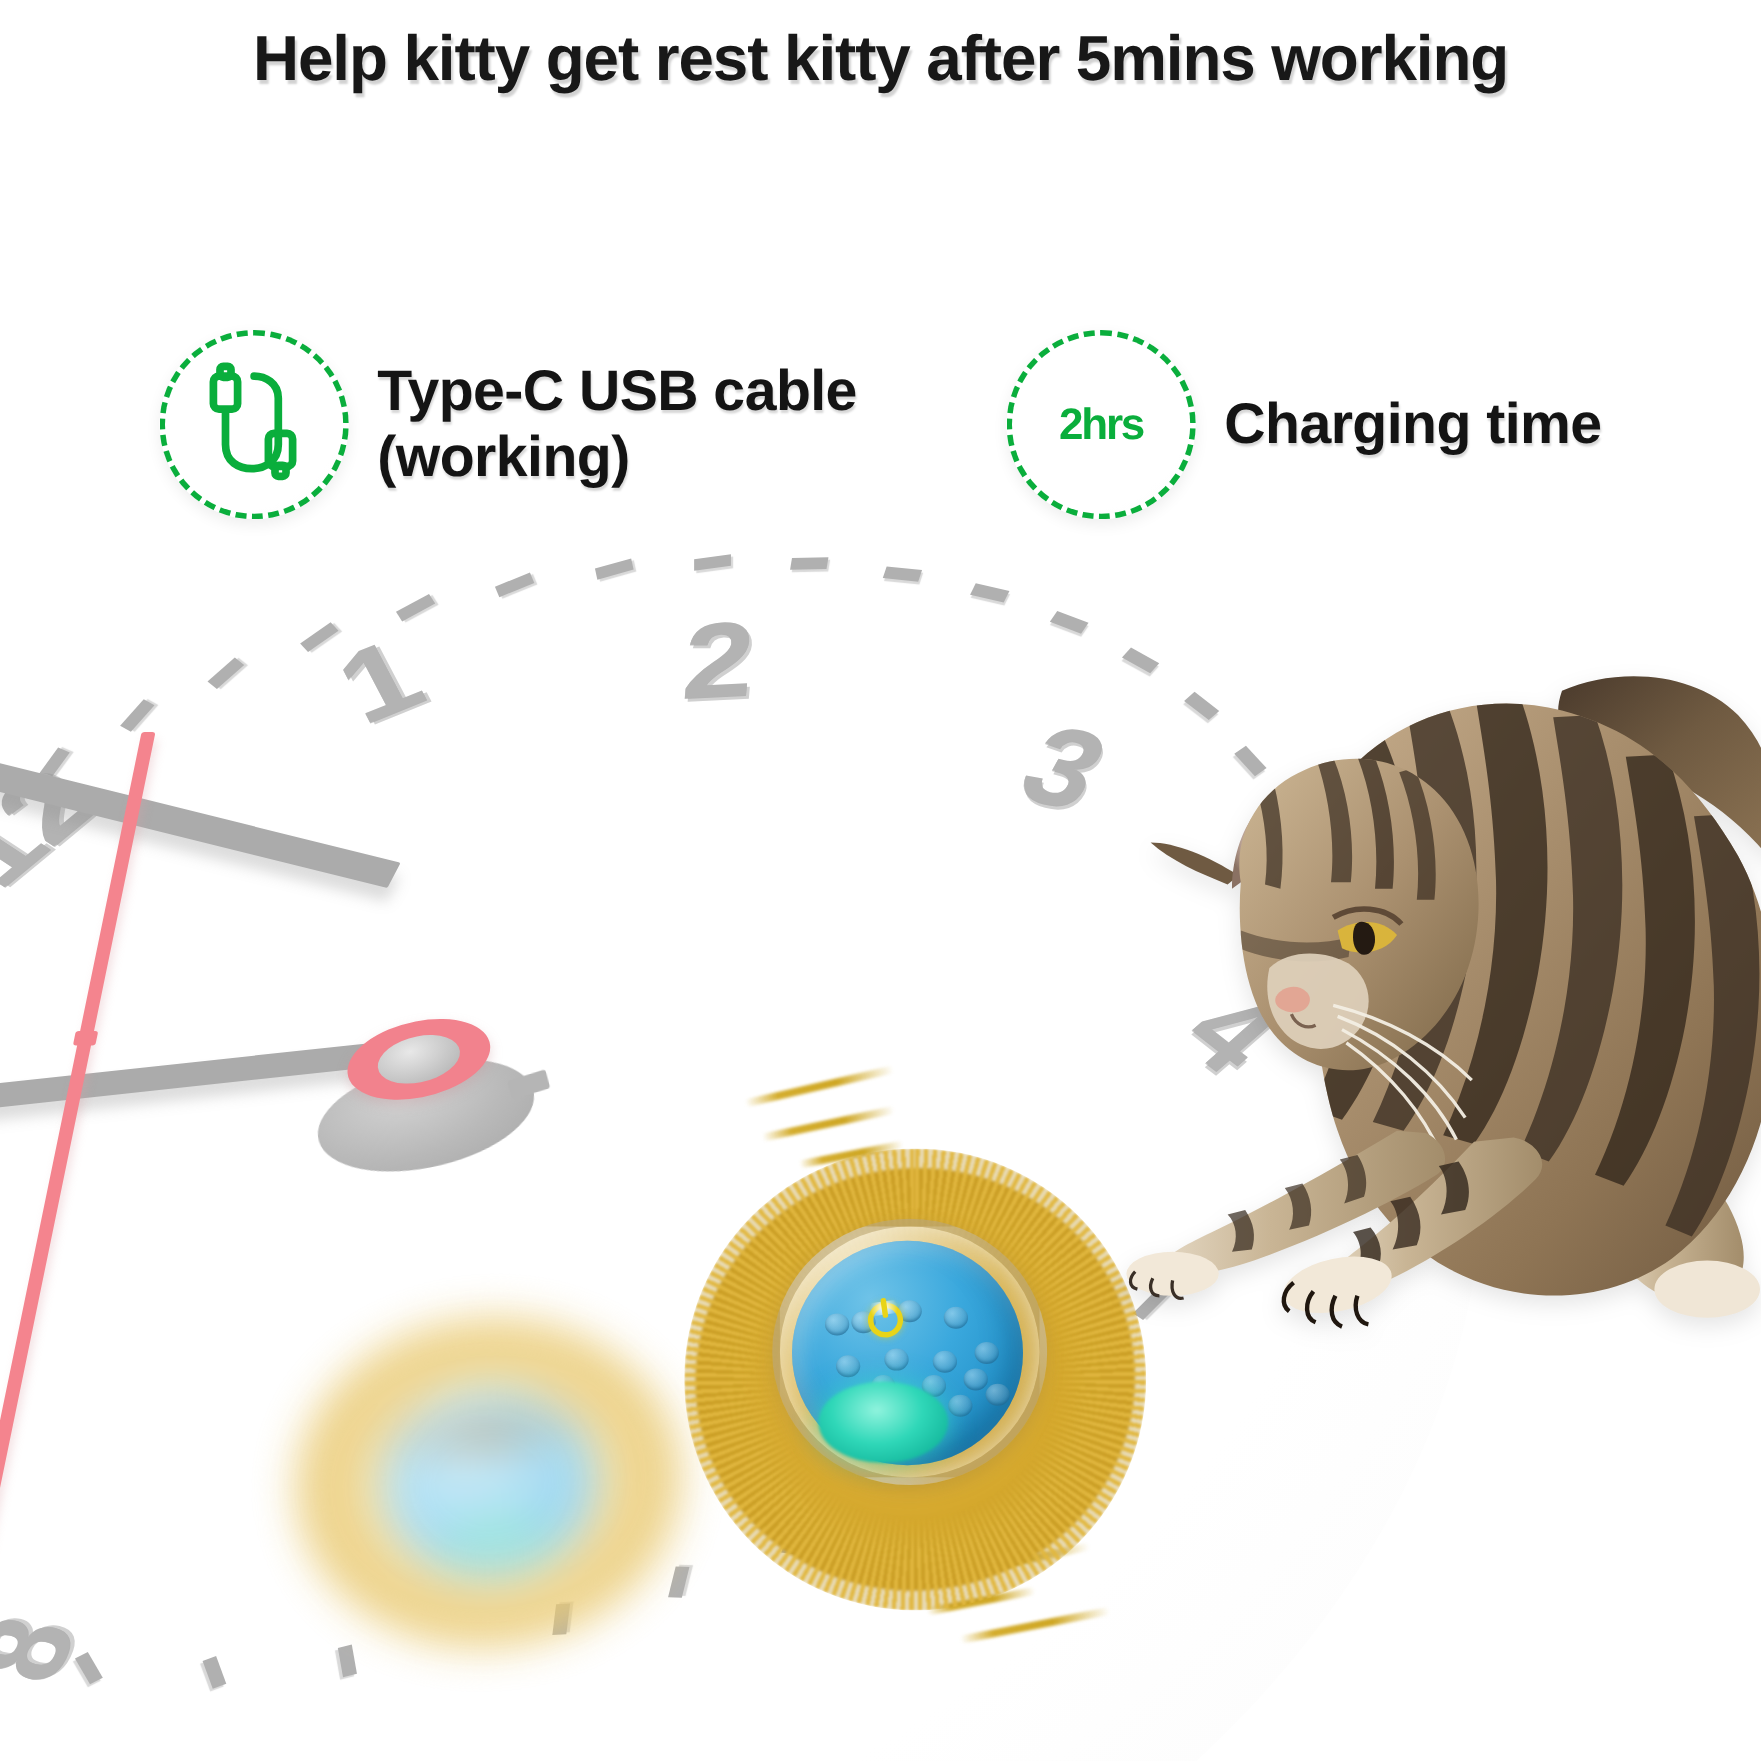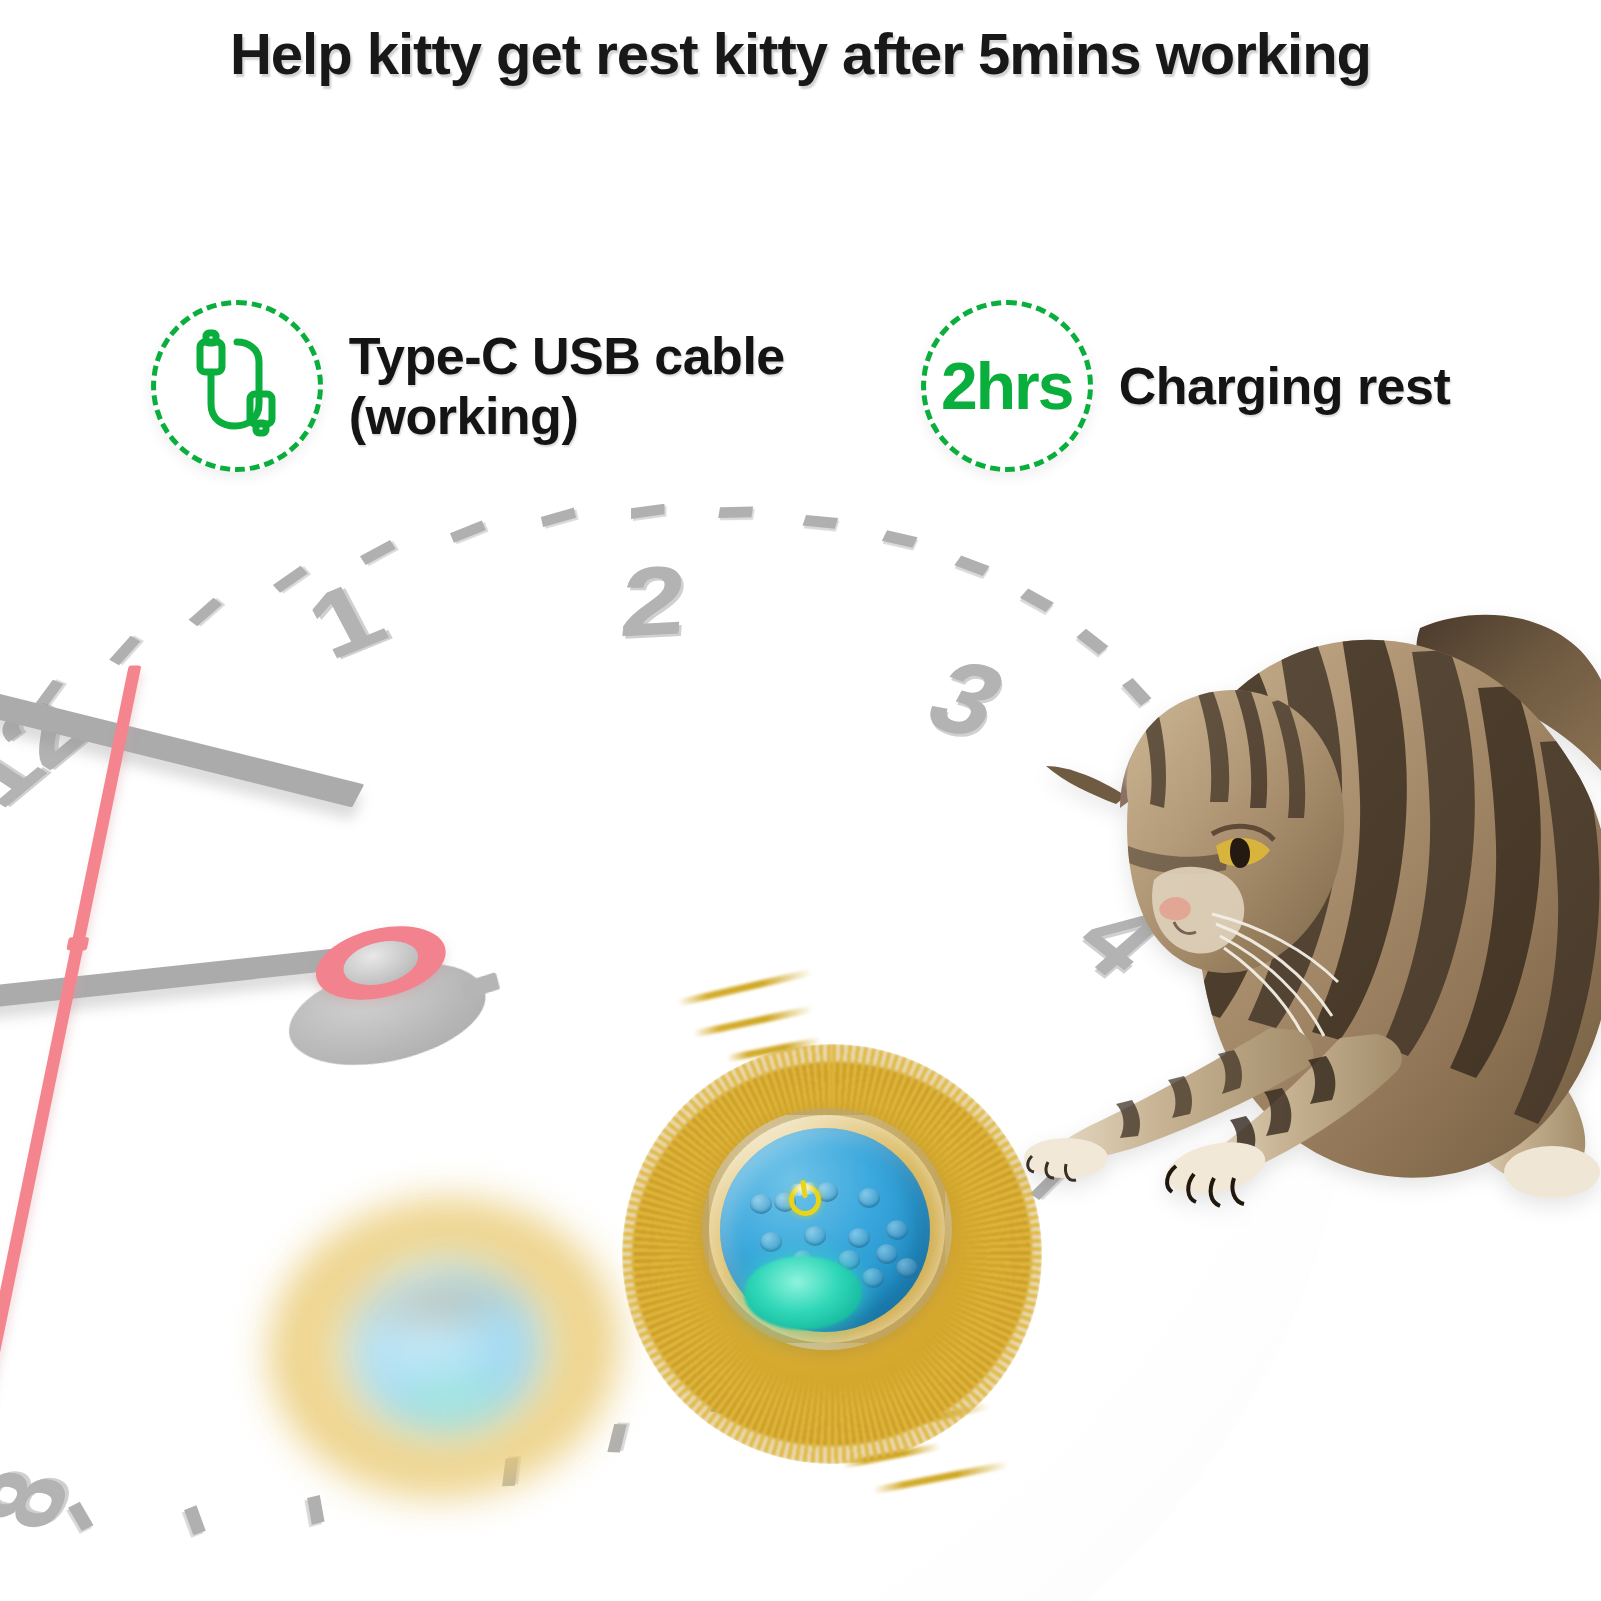--- a/index.html
+++ b/index.html
@@ -99,21 +99,21 @@
   .feature{ display:flex; align-items:center; gap:26px; }
   .badge{
     width:172px; height:172px; border-radius:50%;
     border:5px dashed #0aae3c;
     display:flex; align-items:center; justify-content:center;
     flex:0 0 auto;
     background:radial-gradient(circle at 42% 36%, #ffffff 70%, #fbfbfb 100%);
     box-shadow:0 5px 14px rgba(0,0,0,.07);
   }
   .badge-text{
-    color:#0aae3c; font-size:66px; font-weight:700; letter-spacing:-2px;
+    color:#0aae3c; font-size:40px; font-weight:700; letter-spacing:-2px;
   }
   .feature-label{
     font-size:52px; font-weight:700; color:#141414; line-height:1.16;
     letter-spacing:-.5px; max-width:480px;
     text-shadow:1px 2px 2px rgba(0,0,0,.16);
   }
 
   
   .toy{ position:absolute; left:636px; top:1058px; width:392px; height:392px; z-index:25; }
   .fur{
@@ -460,18 +460,18 @@
           </svg>
         </span>
       </div>
       <div class="feature-label">Type-C USB cable (working)</div>
     </div>
 
     <div class="feature">
       <div class="badge">
         <span class="badge-text">2hrs</span>
       </div>
-      <div class="feature-label">Charging rest</div>
+      <div class="feature-label">Charging time</div>
     </div>
 
   </div>
 
 </div>
 
 </body></html>

